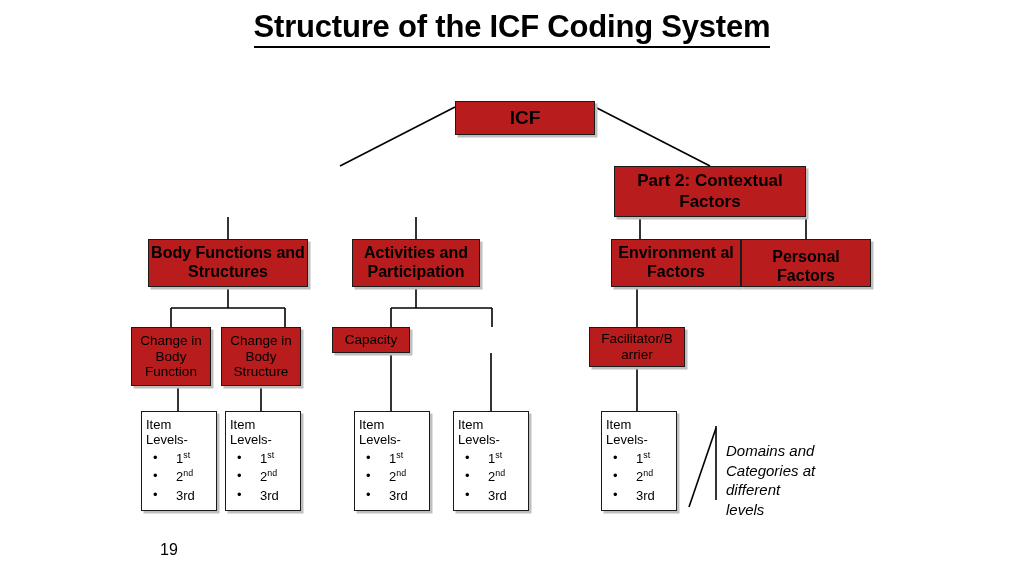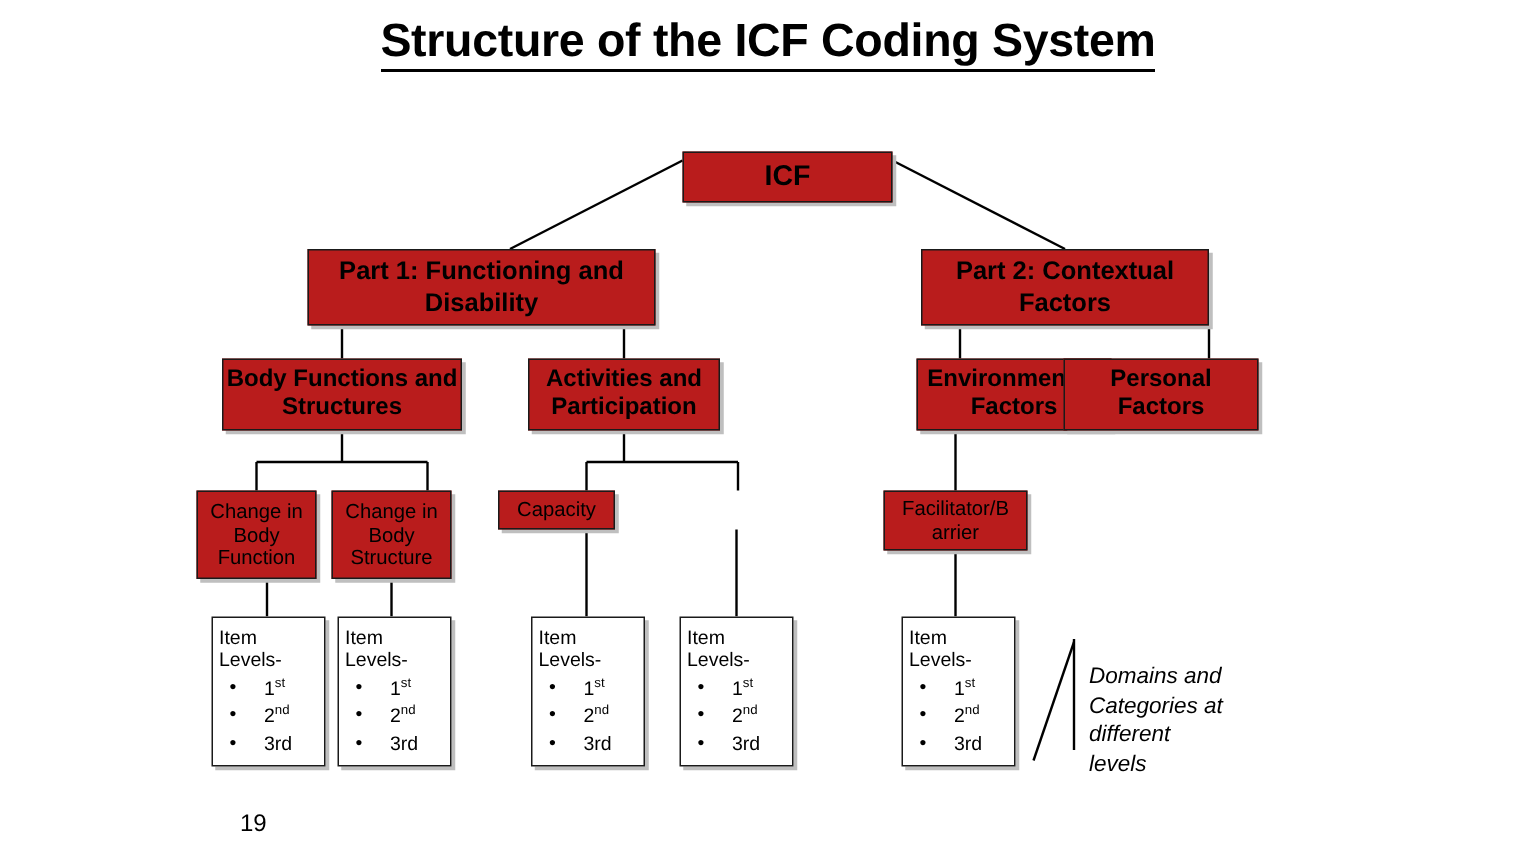--- a/index.html
+++ b/index.html
@@ -172,41 +172,38 @@
 
       <line x1="716" y1="426" x2="716" y2="500"></line>
       <line x1="689" y1="507" x2="716" y2="428"></line>
     </g>
   </svg>
 
   <div class="node lvl1" style="left:455px; top:101px; width:140px; height:34px;">
     <span class="lbl">ICF</span>
   </div>
 
-  <div class="node lvl2" style="left:205px; top:166px; width:232px; height:51px;">
-    <span class="lbl">Part 1: Functioning and Disability</span>
-  </div>
 
   <div class="node lvl2" style="left:614px; top:166px; width:192px; height:51px;">
     <span class="lbl">Part 2: Contextual Factors</span>
   </div>
 
   <div class="node lvl3" style="left:352px; top:239px; width:128px; height:48px;">
     <span class="lbl">Activities and Participation</span>
   </div>
 
   <div class="node lvl3" style="left:148px; top:239px; width:160px; height:48px;">
     <span class="lbl">Body Functions and Structures</span>
   </div>
 
   <div class="node lvl3" style="left:575px; top:239px; width:130px; height:48px;margin-left:36px;">
     <span class="lbl">Environment al Factors</span>
   </div>
 
-  <div class="node lvl3" style="left:709px; top:239px; width:130px; height:48px;">
+  <div class="node lvl3" style="left:741px; top:239px; width:130px; height:48px;align-items:flex-end;">
     <span class="lbl">Personal Factors</span>
   </div>
 
   <div class="node lvl4" style="left:221px; top:327px; width:80px; height:59px;">
     <span class="lbl">Change in Body Structure</span>
   </div>
 
   <div class="node lvl4" style="left:131px; top:327px; width:80px; height:59px;">
     <span class="lbl">Change in Body Function</span>
   </div>

